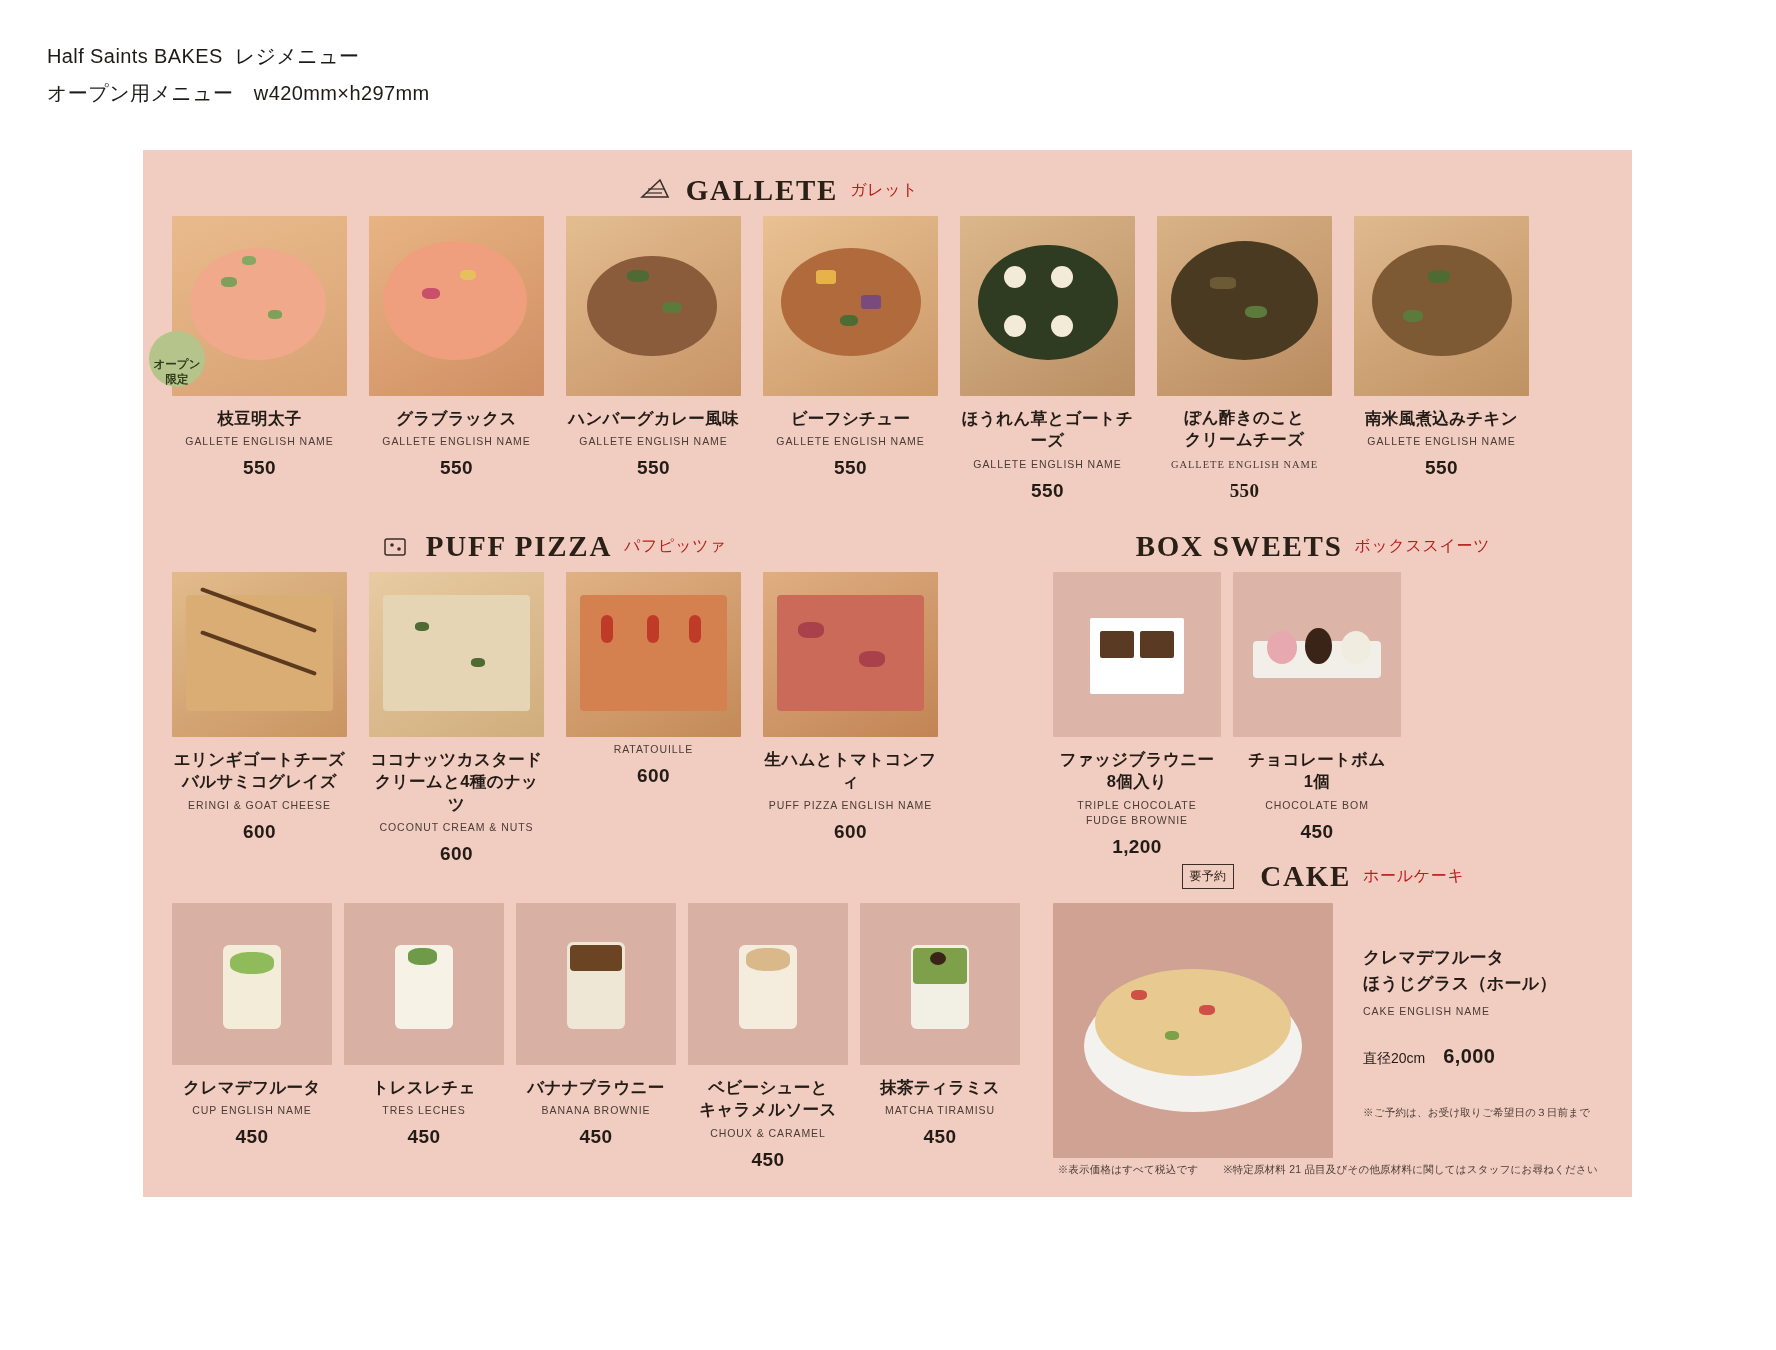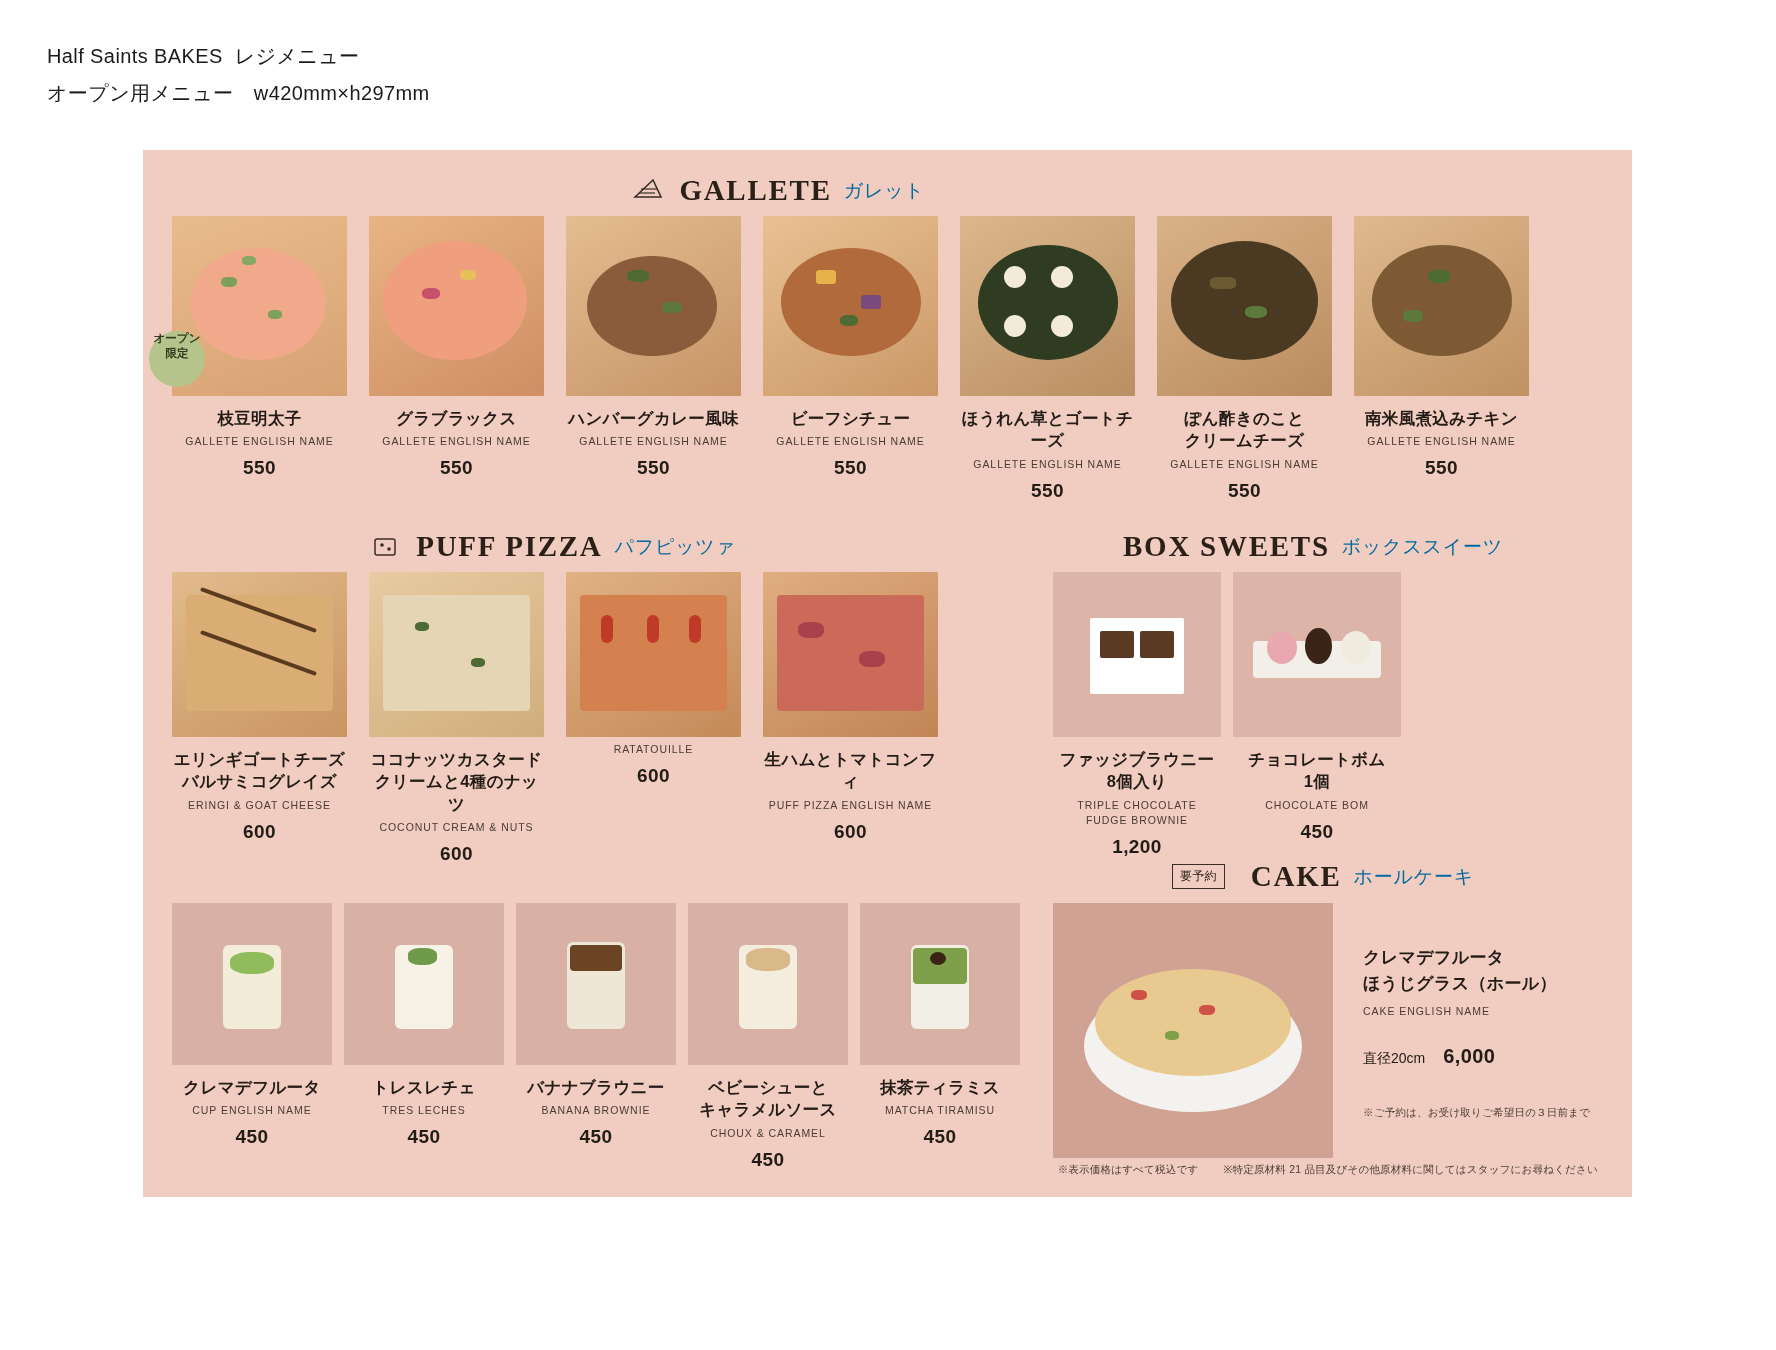--- a/index.html
+++ b/index.html
@@ -15,38 +15,38 @@
     position:absolute;left:143px;top:150px;width:1489px;height:1047px;
     background:#f0cdc0;
   }
 
   
   .sec-head{display:flex;align-items:center;justify-content:center;gap:12px;}
   .sec-head .en{
     font-family:"Liberation Serif", serif;font-weight:bold;
     font-size:29px;letter-spacing:.06em;color:#2b2018;
   }
-  .sec-head .jp{font-size:19px;color:#0369a1;letter-spacing:.04em;}
+  .sec-head .jp{font-size:16px;color:#b91c1c;letter-spacing:.04em;}
   .sec-icon{width:36px;height:28px;display:inline-block;position:relative;}
 
   
   .row{display:flex;}
   .item{text-align:center;}
   .photo{
     background:#c9a093;position:relative;overflow:hidden;display:block;
     border-radius:1px;
   }
   .name-jp{font-size:16.5px;font-weight:bold;letter-spacing:.02em;color:#231b16;line-height:1.35;margin-top:11px;}
   .name-en{font-size:10.5px;letter-spacing:.09em;color:#4a3b33;line-height:1.45;margin-top:5px;}
   .price{font-size:19px;font-weight:bold;color:#231b16;margin-top:8px;letter-spacing:.02em;}
 
   .badge-open{
     position:absolute;left:-23px;top:115px;width:56px;height:56px;border-radius:50%;
     background:#b4c48a;color:#2f3b1d;font-size:11.5px;line-height:1.3;font-weight:bold;
-    display:flex;flex-direction:column;align-items:center;justify-content:flex-start;z-index:4;
+    display:flex;flex-direction:column;align-items:center;justify-content:flex-end;z-index:4;
   }
   .reserve-tag{
     display:inline-block;border:1px solid #3a2e27;padding:3px 7px;font-size:12px;
     letter-spacing:.02em;color:#2b2018;margin-right:14px;background:transparent;
   }
   .note{font-size:10.5px;color:#4a3b33;letter-spacing:.02em;}
   .footnote{position:absolute;right:34px;bottom:20px;font-size:10.5px;color:#4a3b33;letter-spacing:.02em;}
   .footnote span{margin-left:22px;}
 
   
@@ -143,21 +143,21 @@
           <div class="blob" style="left:52%;top:28%;width:22px;height:22px;background:#f3ead8;"></div>
           <div class="blob" style="left:25%;top:55%;width:22px;height:22px;background:#f3ead8;"></div>
           <div class="blob" style="left:52%;top:55%;width:22px;height:22px;background:#f3ead8;"></div>
         </div>
       </div>
       <div class="name-jp">ほうれん草とゴートチーズ</div>
       <div class="name-en">GALLETE ENGLISH NAME</div>
       <div class="price">550</div>
     </div>
 
-    <div class="item" style="width:175px;margin-right:22px;">
+    <div class="item" style="width:175px;margin-right:22px;font-family:Liberation Serif, serif;">
       <div class="photo" style="width:175px;height:180px;background:linear-gradient(150deg,#d9b287,#b98c5f);">
         <div class="ph-inner">
           <div class="blob" style="left:8%;top:14%;width:84%;height:66%;background:#4a3a22;"></div>
           <div class="blob" style="left:30%;top:34%;width:26px;height:12px;background:#6b5a33;border-radius:30%;"></div>
           <div class="blob" style="left:50%;top:50%;width:22px;height:12px;background:#5c7a3c;border-radius:40%;"></div>
         </div>
       </div>
       <div class="name-jp" style="white-space:pre-line;">ぽん酢きのこと
 クリームチーズ</div>
       <div class="name-en">GALLETE ENGLISH NAME</div>

